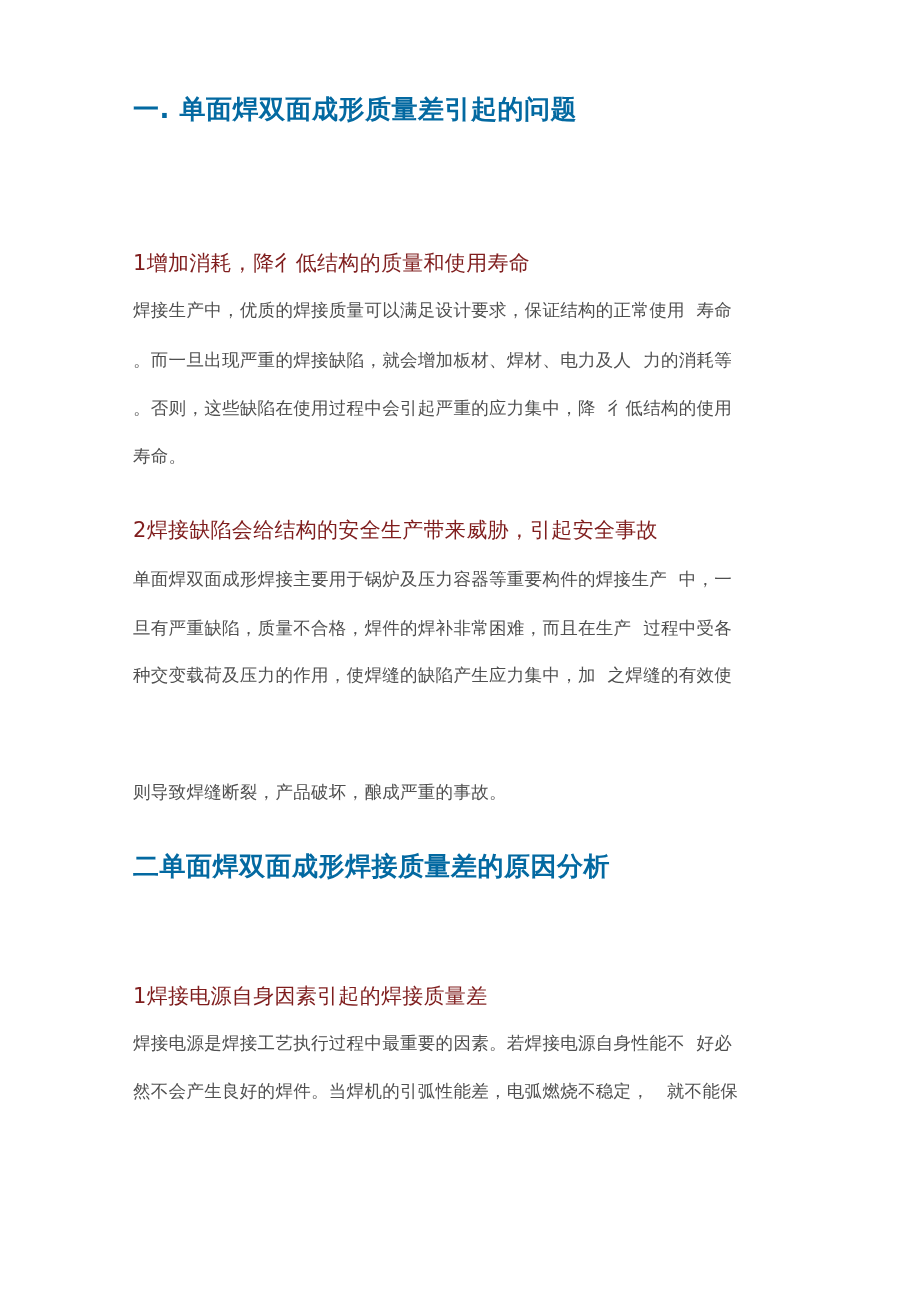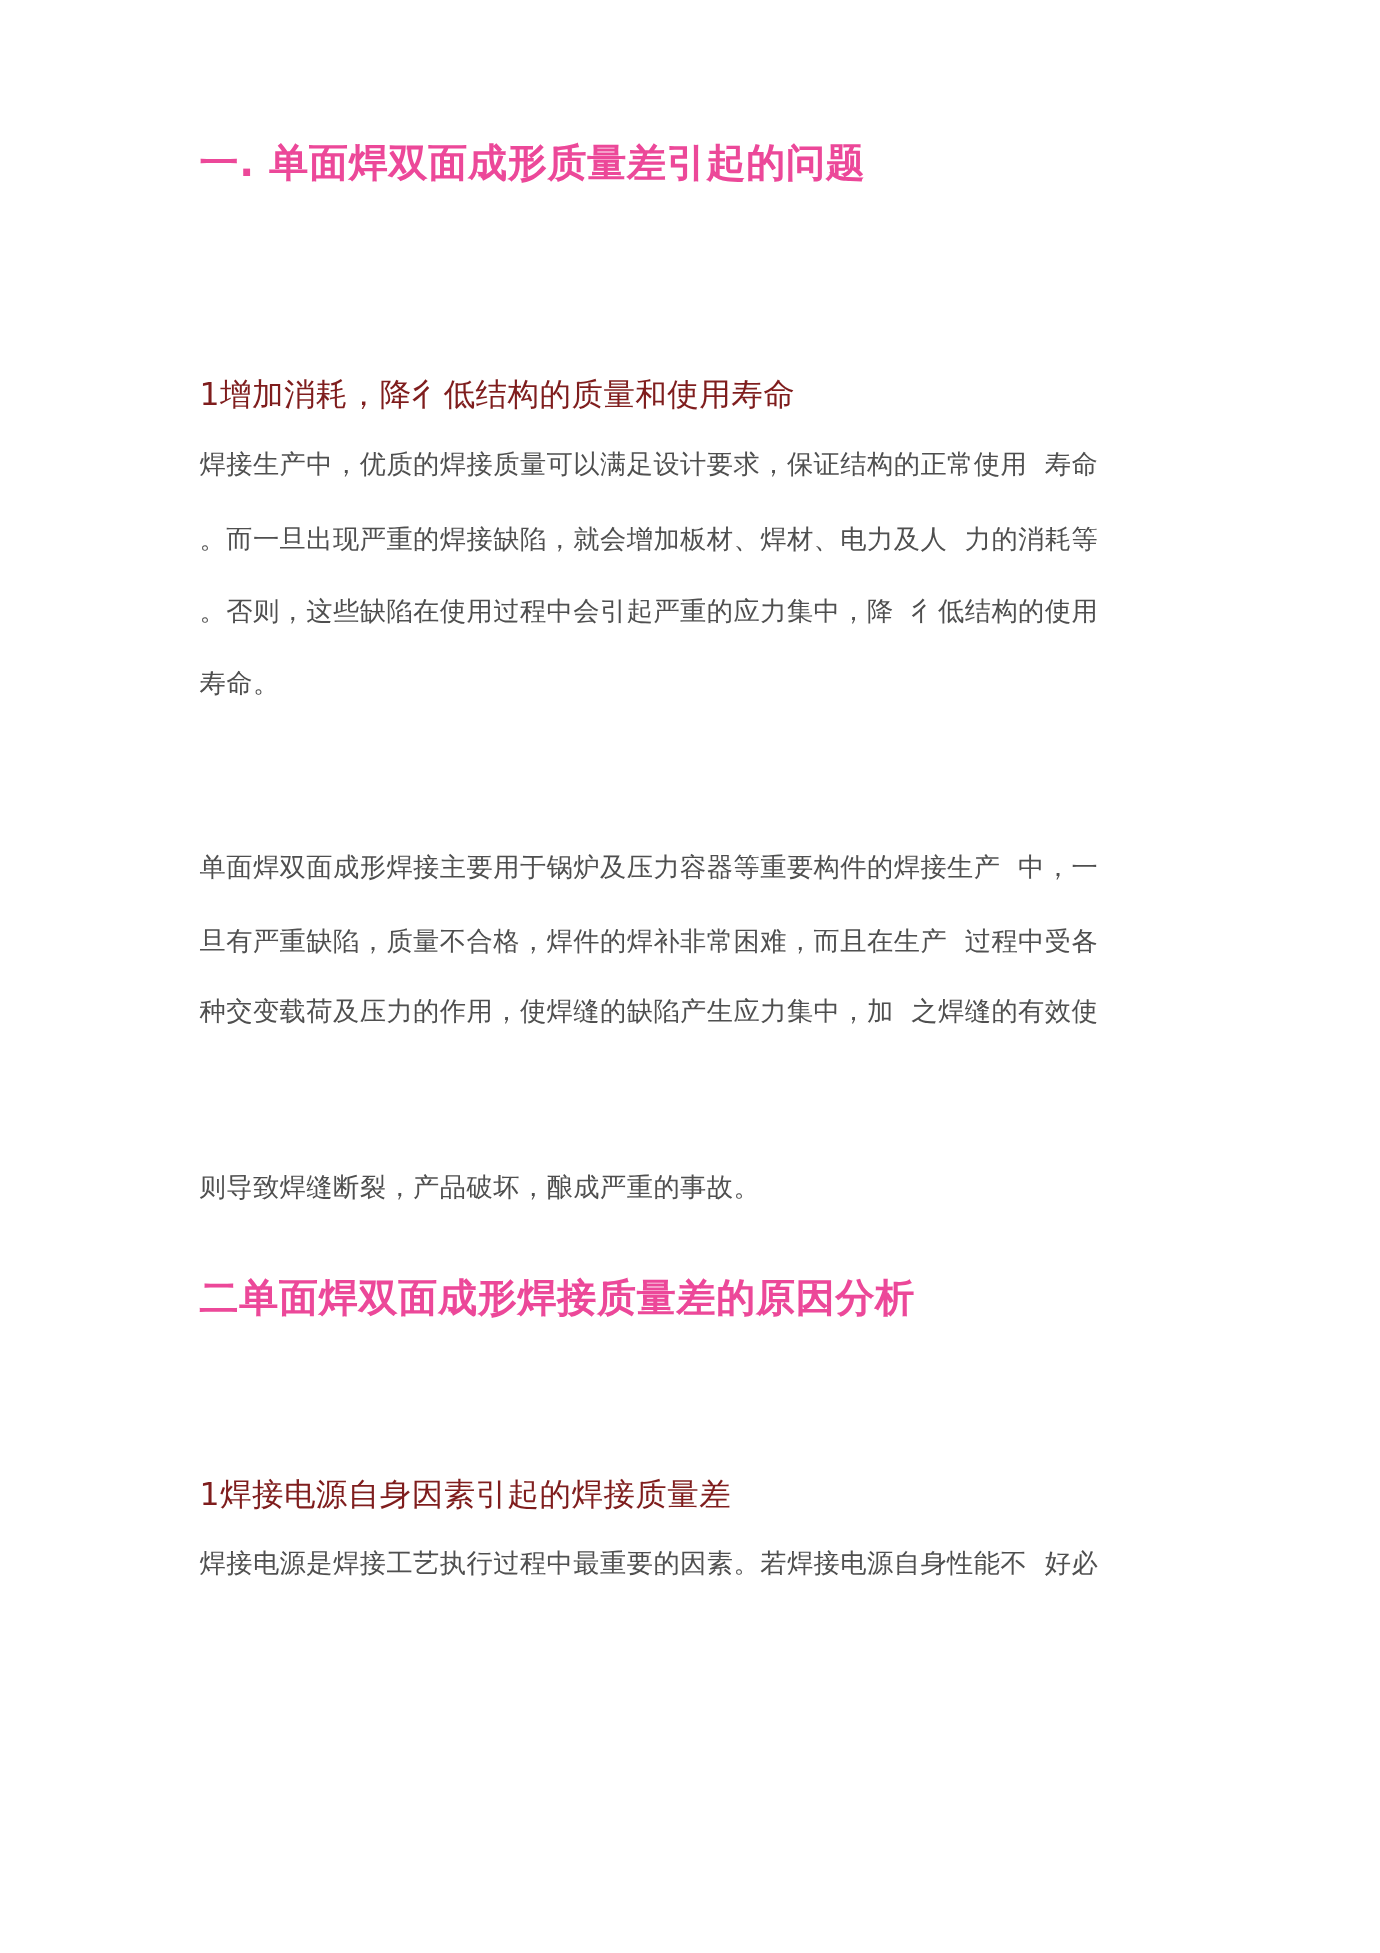--- a/index.html
+++ b/index.html
@@ -32,21 +32,21 @@
       color: #4f4f4f;
       letter-spacing: 0.3px;
     }
     .heading {
       position: absolute;
       left: 133px;
       white-space: pre;
       font-size: 26px;
       line-height: 34px;
       font-weight: bold;
-      color: #ec4899;
+      color: #0369a1;
       letter-spacing: 0.5px;
     }
     .subheading {
       position: absolute;
       left: 133px;
       white-space: pre;
       font-size: 21px;
       line-height: 24px;
       color: #7f1d1d;
       letter-spacing: 0.3px;
@@ -58,23 +58,25 @@
 <div class="page">
 
   <div class="heading" style="top: 92px;">一. 单面焊双面成形质量差引起的问题</div>
 
   <div class="subheading" style="top: 251px;">1增加消耗，降彳低结构的质量和使用寿命</div>
   <div class="line" style="top: 298px;">焊接生产中，优质的焊接质量可以满足设计要求，保证结构的正常使用  寿命</div>
   <div class="line" style="top: 348px;">。而一旦出现严重的焊接缺陷，就会增加板材、焊材、电力及人  力的消耗等</div>
   <div class="line" style="top: 396px;">。否则，这些缺陷在使用过程中会引起严重的应力集中，降  彳低结构的使用</div>
   <div class="line" style="top: 444px;">寿命。</div>
 
+  <div class="subheading" style="top: 518px;">2焊接缺陷会给结构的安全生产带来威胁，引起安全事故</div>
   <div class="line" style="top: 567px;">单面焊双面成形焊接主要用于锅炉及压力容器等重要构件的焊接生产  中，一</div>
   <div class="line" style="top: 616px;">旦有严重缺陷，质量不合格，焊件的焊补非常困难，而且在生产  过程中受各</div>
   <div class="line" style="top: 663px;">种交变载荷及压力的作用，使焊缝的缺陷产生应力集中，加  之焊缝的有效使</div>
   <div class="line" style="top: 760px; margin-top: 20px;">则导致焊缝断裂，产品破坏，酿成严重的事故。</div>
 
   <div class="heading" style="top: 849px;">二单面焊双面成形焊接质量差的原因分析</div>
 
   <div class="subheading" style="top: 984px;">1焊接电源自身因素引起的焊接质量差</div>
   <div class="line" style="top: 1031px;">焊接电源是焊接工艺执行过程中最重要的因素。若焊接电源自身性能不  好必</div>
+  <div class="line" style="top: 1079px;">然不会产生良好的焊件。当焊机的引弧性能差，电弧燃烧不稳定，   就不能保</div>
 
 </div>
 
 </body></html>

